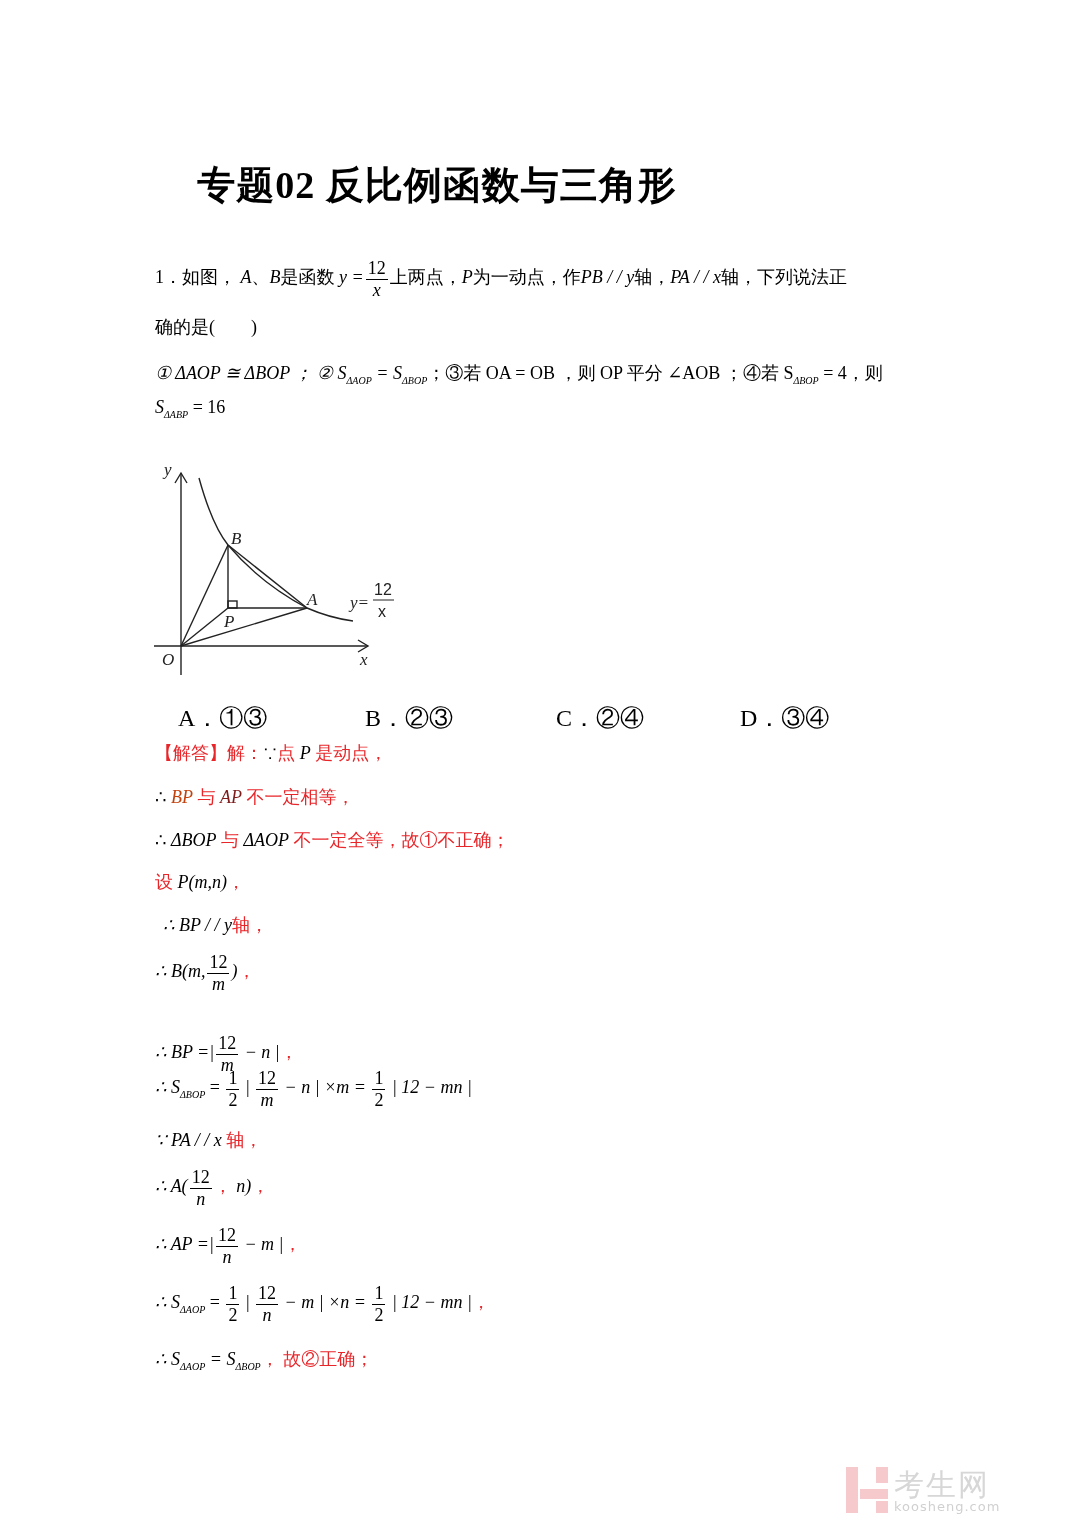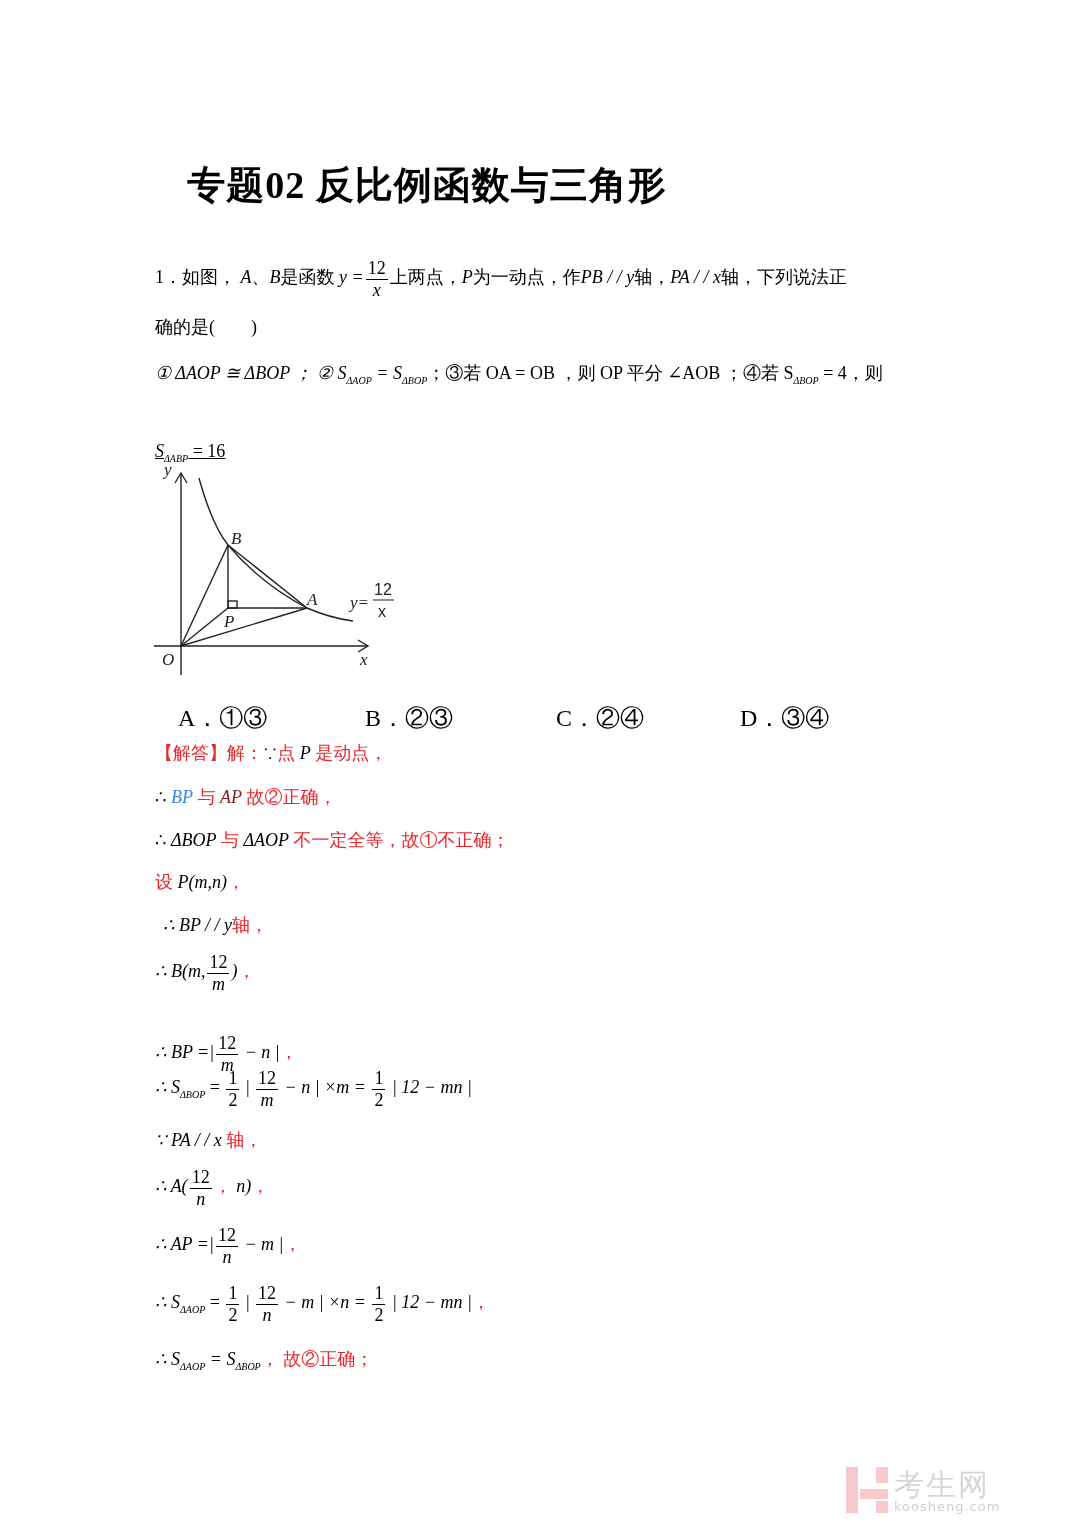--- a/index.html
+++ b/index.html
@@ -1,18 +1,18 @@
 <!DOCTYPE html>
 <html><head>
 <meta charset="utf-8">
 <style>
   html, body { margin: 0; padding: 0; background: #ffffff; }
   body { width: 1078px; height: 1534px; position: relative; overflow: hidden;
          font-family: "Liberation Serif", "DejaVu Serif", serif; color: #000; }
-  .title { position: absolute; top: 160px; left: 0; width: 854px; text-align: center;
+  .title { position: absolute; top: 160px; left: 10px; width: 854px; text-align: center;
            font-size: 38px; font-weight: bold; letter-spacing: 1px; }
   .line { position: absolute; left: 155px; font-size: 18px; white-space: nowrap; line-height: 1; }
   .red { color: #e8262a; }
   i { font-style: italic; }
   .frac { display: inline-block; vertical-align: middle; text-align: center; margin: 0 2px; }
   .frac .num { display: block; border-bottom: 1px solid #000; padding: 0 2px; line-height: 1.15; }
   .frac .den { display: block; line-height: 1.15; font-style: italic; }
   sub { font-size: 10px; font-style: italic; }
   .opt { position: absolute; top: 702px; font-size: 24px; }
   .figure { position: absolute; left: 150px; top: 455px; }
@@ -31,21 +31,21 @@
   <span>1．</span><span>如图，</span>
   <i>A</i><span>、</span><i>B</i><span>是函数</span>
   <i>y =</i><span class="frac"><span class="num">12</span><span class="den">x</span></span><span>上两点，</span><i>P</i><span>为一动点，作</span><i>PB / / y</i><span>轴，</span><i>PA / / x</i><span>轴，下列说法正</span>
 </div>
 <div class="line" style="top:318px;">确的是(　　)</div>
 
 <div class="line" style="top:364px;">
   <i>① ΔAOP ≅ ΔBOP ；</i>
   <i>② S</i><sub>ΔAOP</sub><i> = S</i><sub>ΔBOP</sub><span>；</span><span>③若 OA = OB ，则 OP 平分 ∠AOB ；</span><span>④若 S</span><sub>ΔBOP</sub><span> = 4，则</span>
 </div>
-<div class="line" style="top:442px;text-decoration:underline;">
+<div class="line" style="top:398px;">
   <i>S</i><sub>ΔABP</sub><span> = 16</span>
 </div>
 
 <svg class="figure" width="260" height="225" viewBox="0 0 260 225">
   <g stroke="#222" stroke-width="1.4" fill="none">
     <line x1="31" y1="220" x2="31" y2="18"></line>
     <polyline points="25,28 31,18 37,28"></polyline>
     <line x1="4" y1="191" x2="218" y2="191"></line>
     <polyline points="208,185 218,191 208,197"></polyline>
     <path d="M49,23 Q62,70 78,90 Q110,128 157,153 Q180,163 203,166"></path>
@@ -75,21 +75,21 @@
 
 <div class="opt" style="left:178px;">A．①③</div>
 <div class="opt" style="left:365px;">B．②③</div>
 <div class="opt" style="left:556px;">C．②④</div>
 <div class="opt" style="left:740px;">D．③④</div>
 
 <div class="line red" style="top:744px;">
   <span>【解答】解：</span><span style="color:#000">∵</span><span>点 </span><i style="color:#000">P</i><span> 是动点，</span>
 </div>
 <div class="line red" style="top:788px;">
-  <span style="color:#000">∴ </span><i style="color:#3b82f6">BP</i><span> 与 </span><i style="color:#7f1d1d">AP</i><span> 故②正确，</span>
+  <span style="color:#000">∴ </span><i style="color:#c2410c">BP</i><span> 与 </span><i style="color:#7f1d1d">AP</i><span> 不一定相等，</span>
 </div>
 <div class="line red" style="top:831px;">
   <span style="color:#000">∴ </span><i style="color:#000">ΔBOP</i><span> 与 </span><i style="color:#000">ΔAOP</i><span> 不一定全等，故①不正确；</span>
 </div>
 <div class="line red" style="top:873px;">
   <span>设 </span><i style="color:#000">P(m,n)</i><span>，</span>
 </div>
 <div class="line red" style="top:916px;margin-left:8px;">
   <i style="color:#000">∴ BP / / y</i><span>轴，</span>
 </div>

